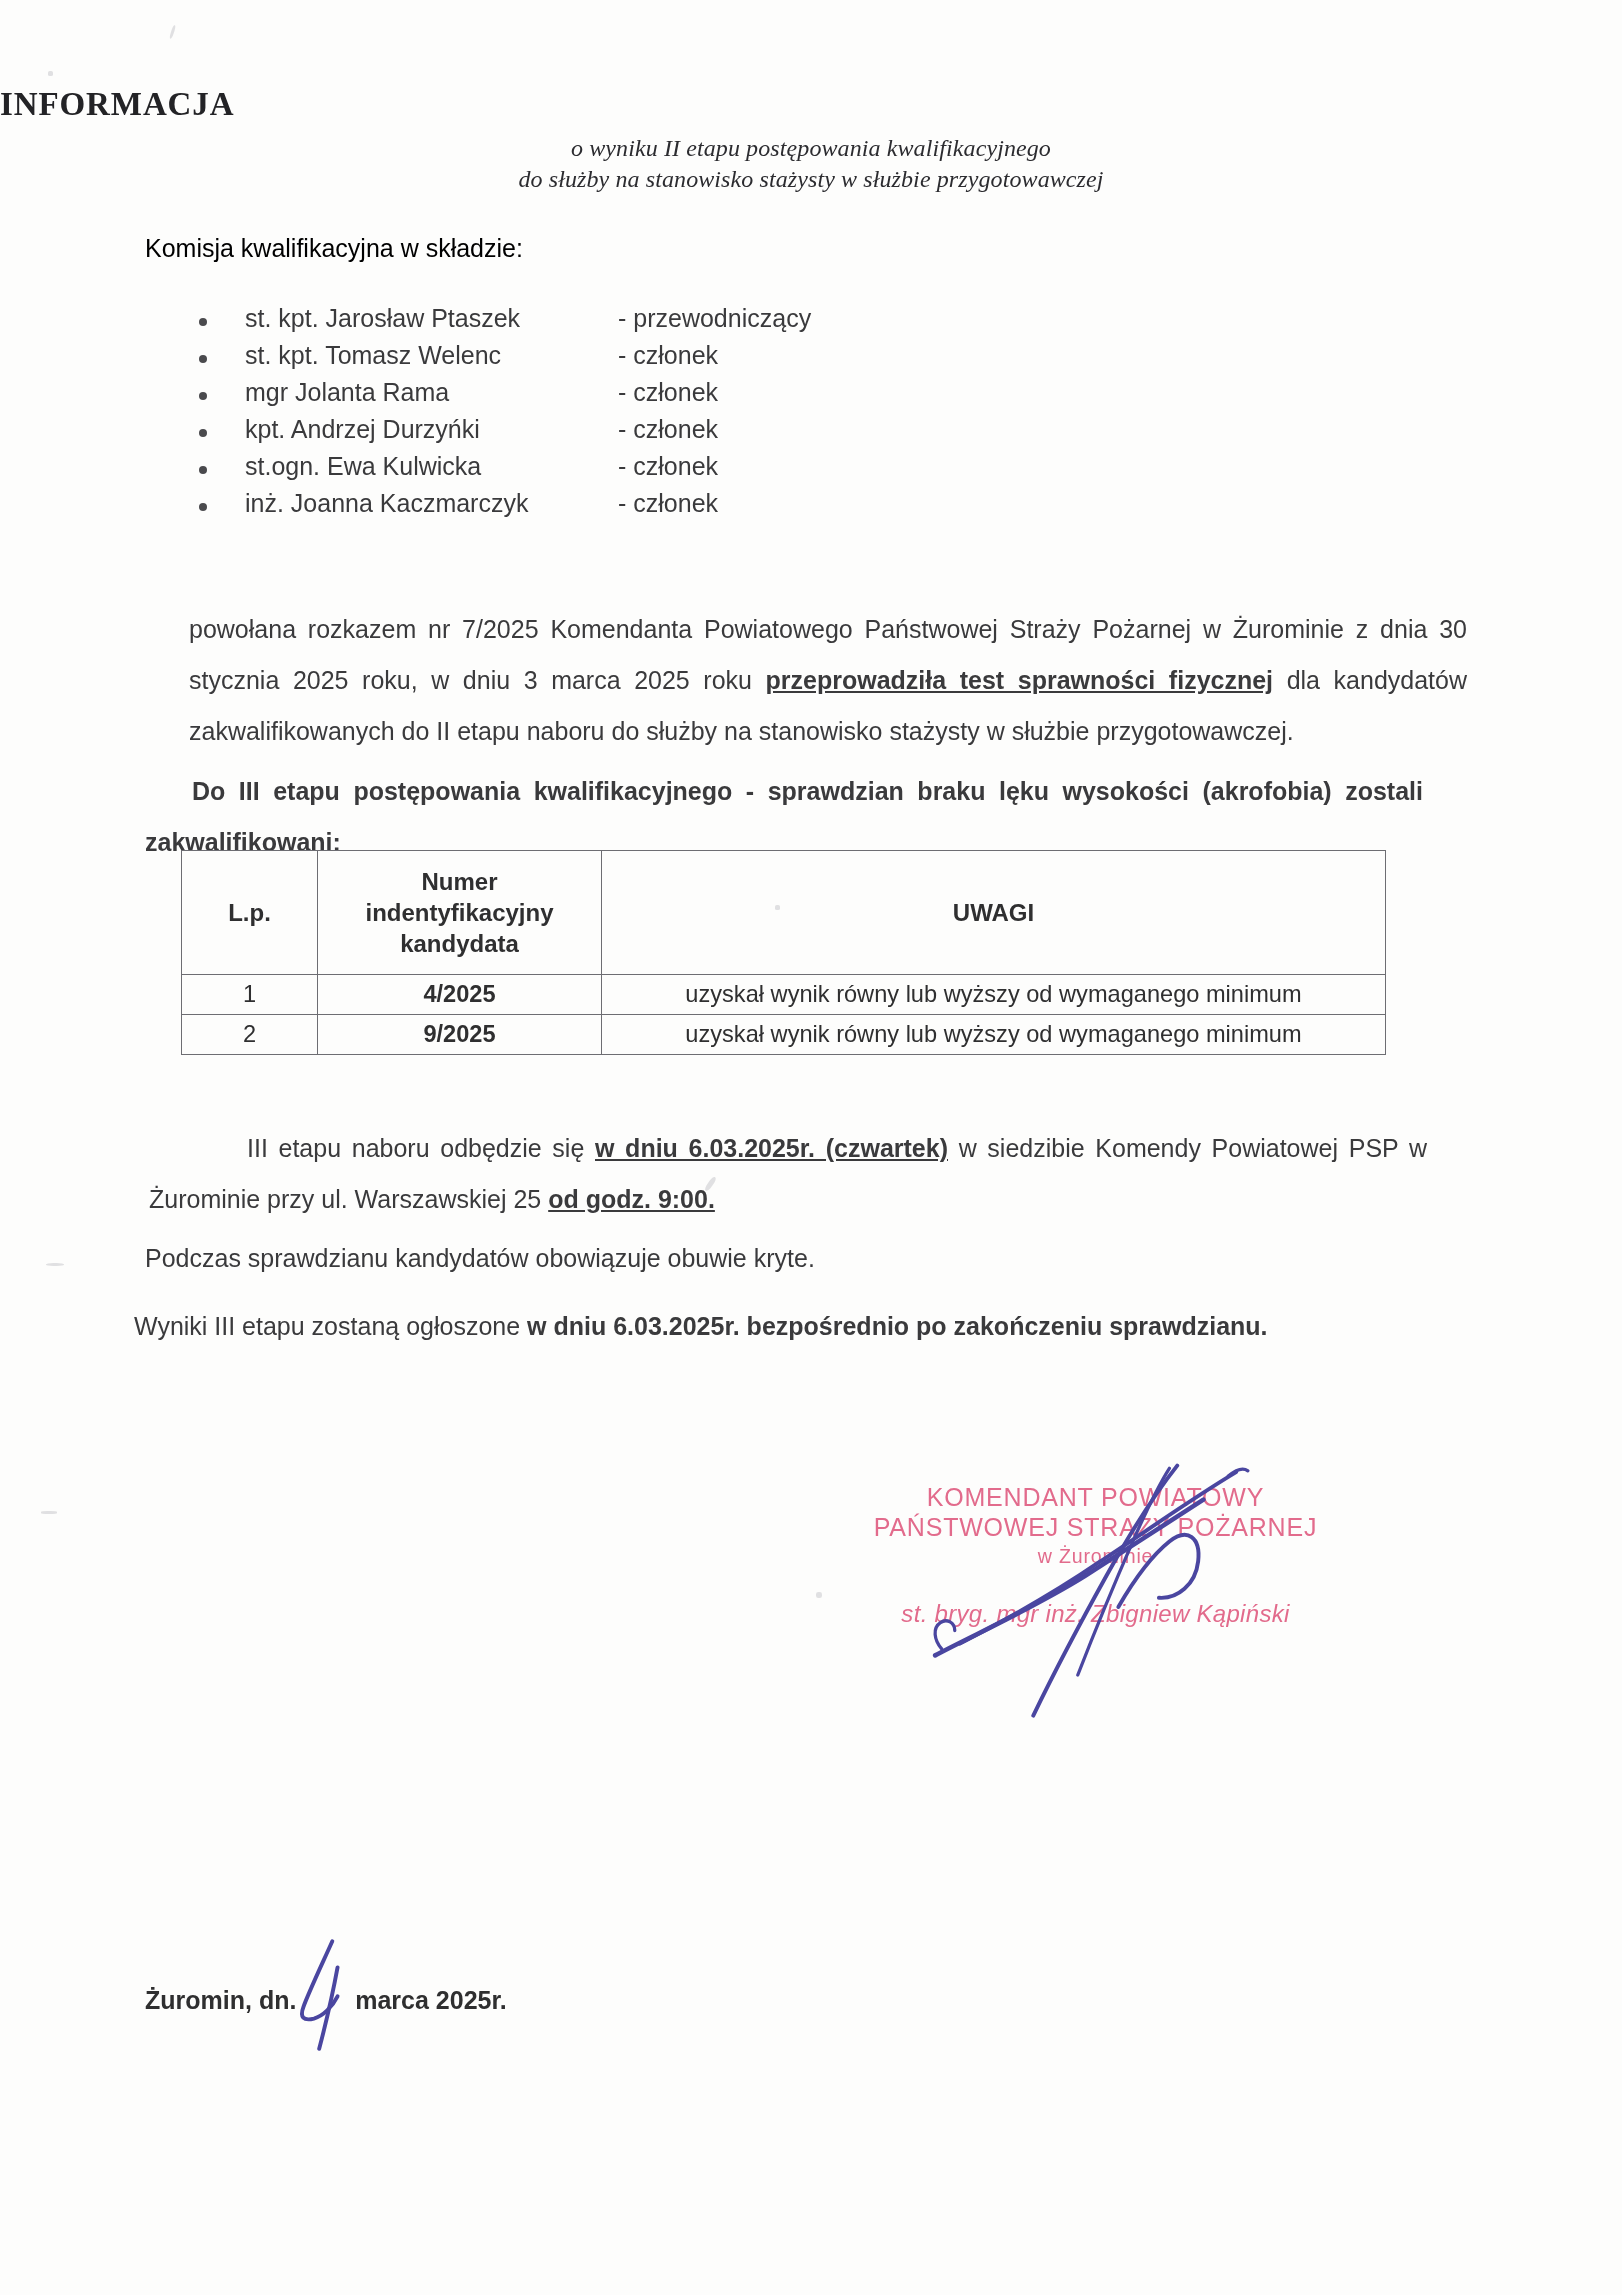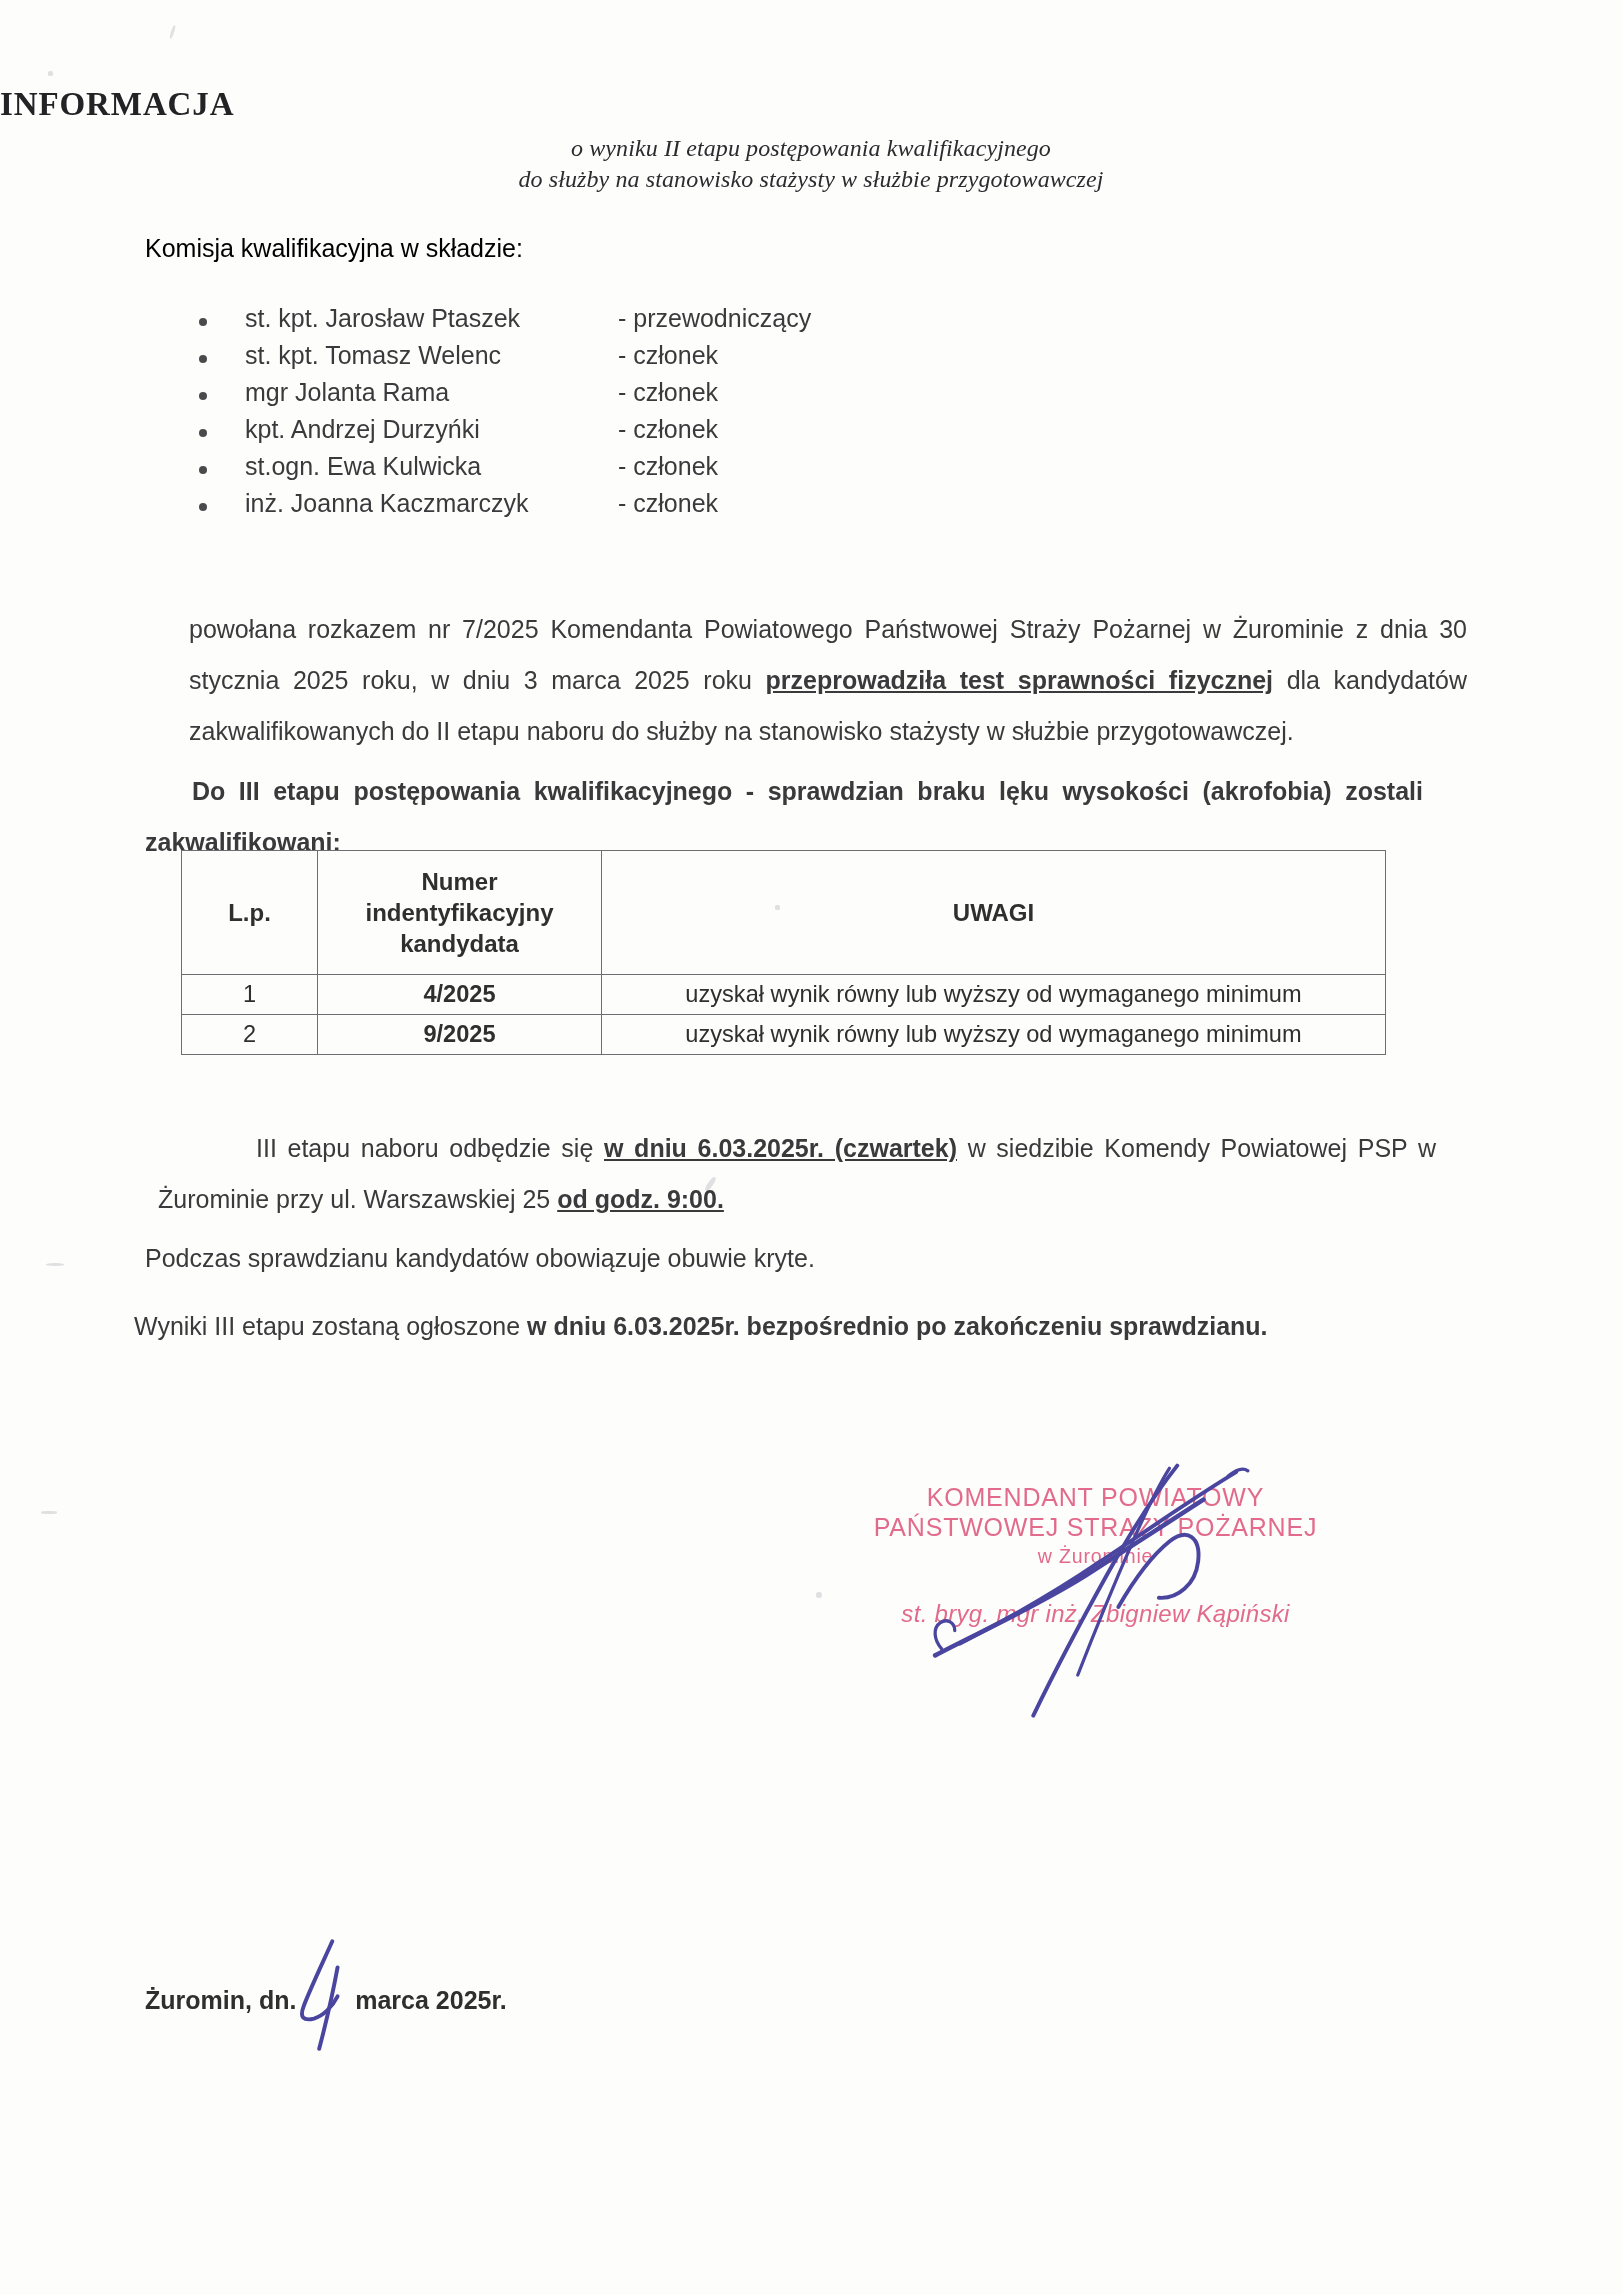--- a/index.html
+++ b/index.html
@@ -104,21 +104,21 @@
   }
   .par-qualified {
     left: 145px;
     top: 741px;
     width: 1278px;
     font-weight: bold;
     text-indent: 47px;
     text-align: justify;
   }
   .par-third {
-    left: 158px;
+    left: 149px;
     top: 1098px;
     width: 1278px;
     text-indent: 98px;
   }
   .par-shoes {
     left: 145px;
     top: 1208px;
     width: 1278px;
     text-align: left;
   }

